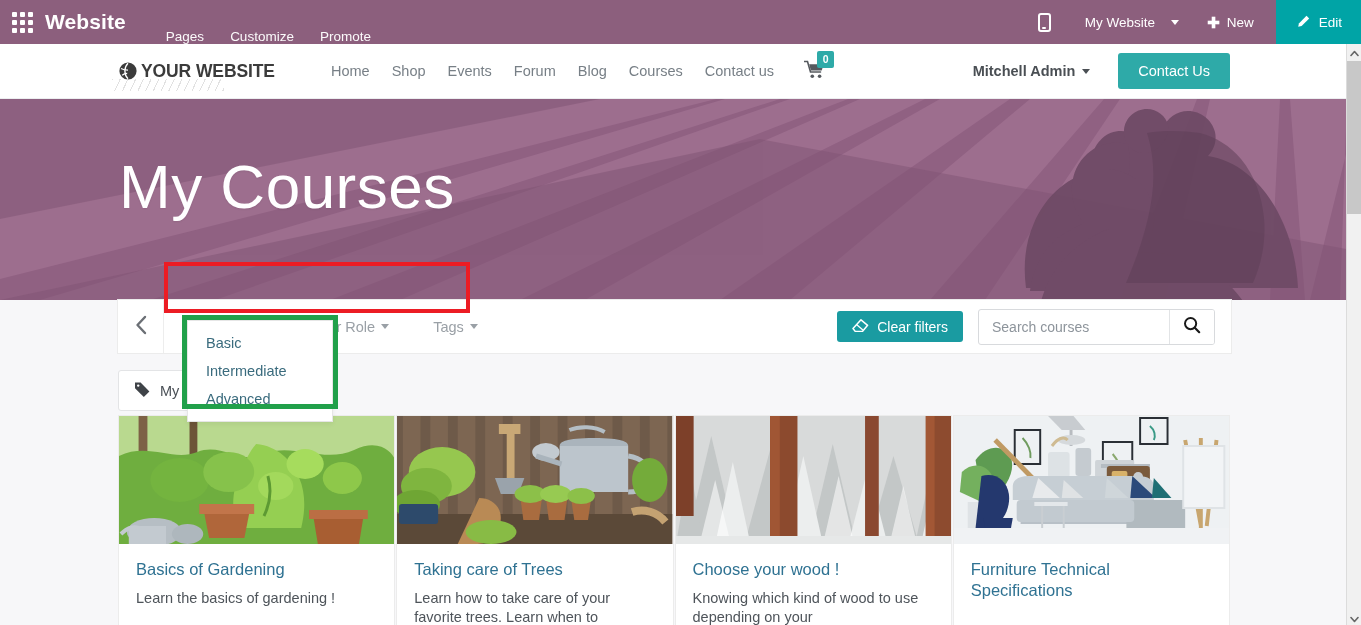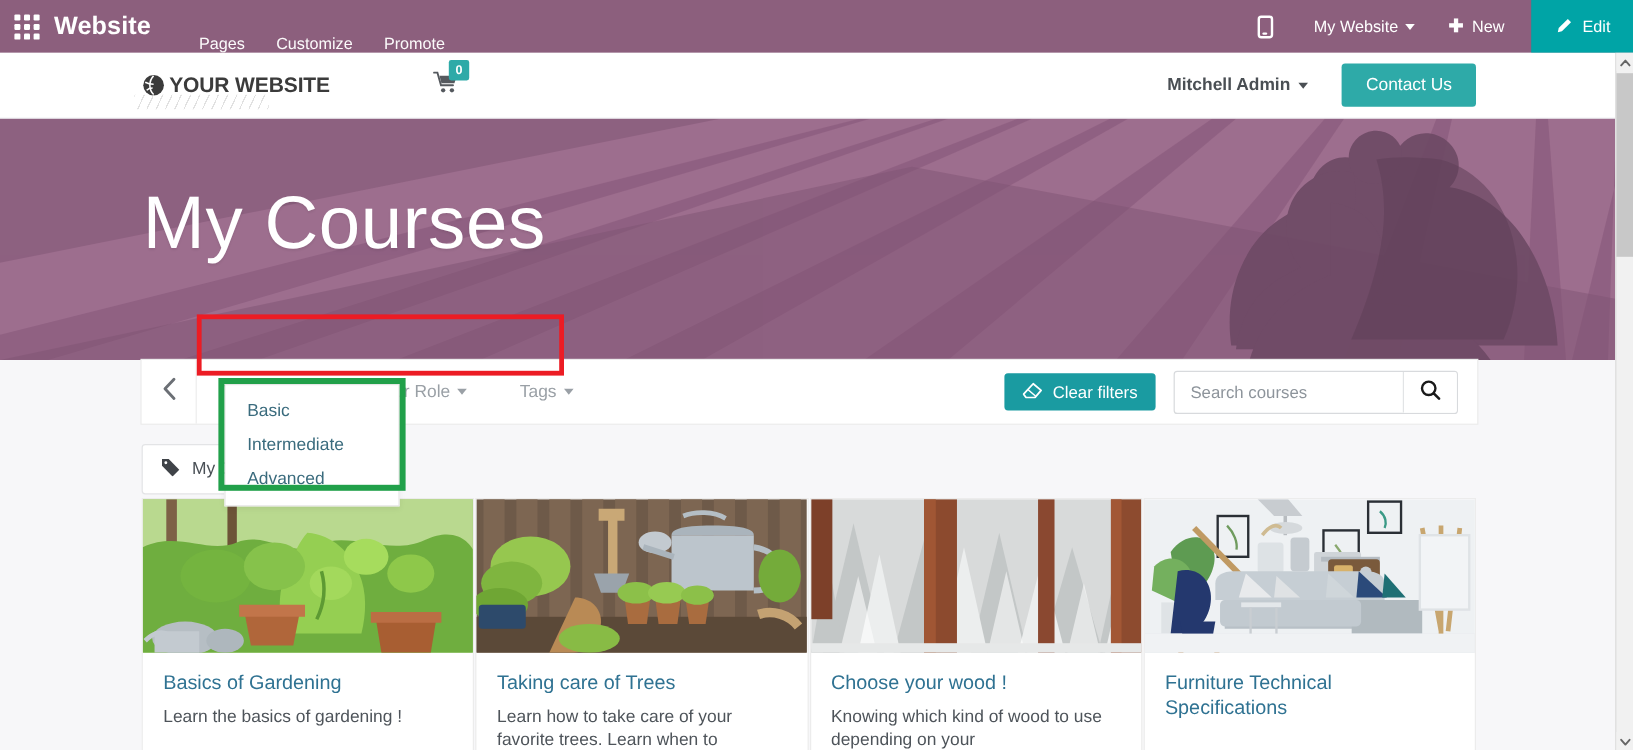--- a/index.html
+++ b/index.html
@@ -50,21 +50,21 @@
     margin-right: 34px; position: relative;
     cursor: pointer;
   }
   .phone-icon::after {
     content: ""; position: absolute; bottom: 1px; left: 50%;
     transform: translateX(-50%);
     width: 4px; height: 1.5px; background: #fff; border-radius: 1px;
   }
   .odoo-site {
     font-size: 13.5px; color: #fff; margin-right: 28px; cursor: pointer;
-    display: flex; align-items: center; gap: 6px;
+    display: flex; align-items: center; gap: 16px;
   }
   .caret-d {
     width: 0; height: 0;
     border-left: 4.5px solid transparent;
     border-right: 4.5px solid transparent;
     border-top: 5px solid currentColor;
     display: inline-block;
   }
   .odoo-new {
     font-size: 13.5px; color: #fff; margin-right: 22px; cursor: pointer;
@@ -354,20 +354,29 @@
     <div class="logo-wrap">
       <span class="globe-ico">
         <svg width="20" height="20" viewBox="0 0 20 20">
           <circle cx="10" cy="10" r="8.6" fill="#3b3b3b"></circle>
           <path d="M10 2.2c-2 2-3.1 4.7-3.1 7.8S8 15.8 10 17.8" fill="none" stroke="#fff" stroke-width="1.3"></path>
           <path d="M3 7.5c1.9 1.1 4.3 1.7 7 1.7" fill="none" stroke="#fff" stroke-width="1.3"></path>
           <path d="M4.2 14.2c1.2-1.1 3-1.8 5-1.8" fill="none" stroke="#fff" stroke-width="1.3"></path>
         </svg>
       </span>
       <span class="logo-text">YOUR WEBSITE</span>
+    </div>
+    <div class="site-links">
+      <a>Home</a>
+      <a>Shop</a>
+      <a>Events</a>
+      <a>Forum</a>
+      <a>Blog</a>
+      <a>Courses</a>
+      <a>Contact us</a>
     </div>
     <div class="cart-wrap">
       <span>
         <svg width="22" height="19" viewBox="0 0 22 19">
           <path d="M0.5 1.5h3l3 10.5h10" fill="none" stroke="#55595e" stroke-width="1.6" stroke-linecap="round"></path>
           <path d="M5.2 4.2h14.5l-2 6.2H6.9z" fill="#55595e"></path>
           <circle cx="8.3" cy="16.3" r="1.8" fill="#55595e"></circle>
           <circle cx="15.6" cy="16.3" r="1.8" fill="#55595e"></circle>
         </svg>
       </span>

